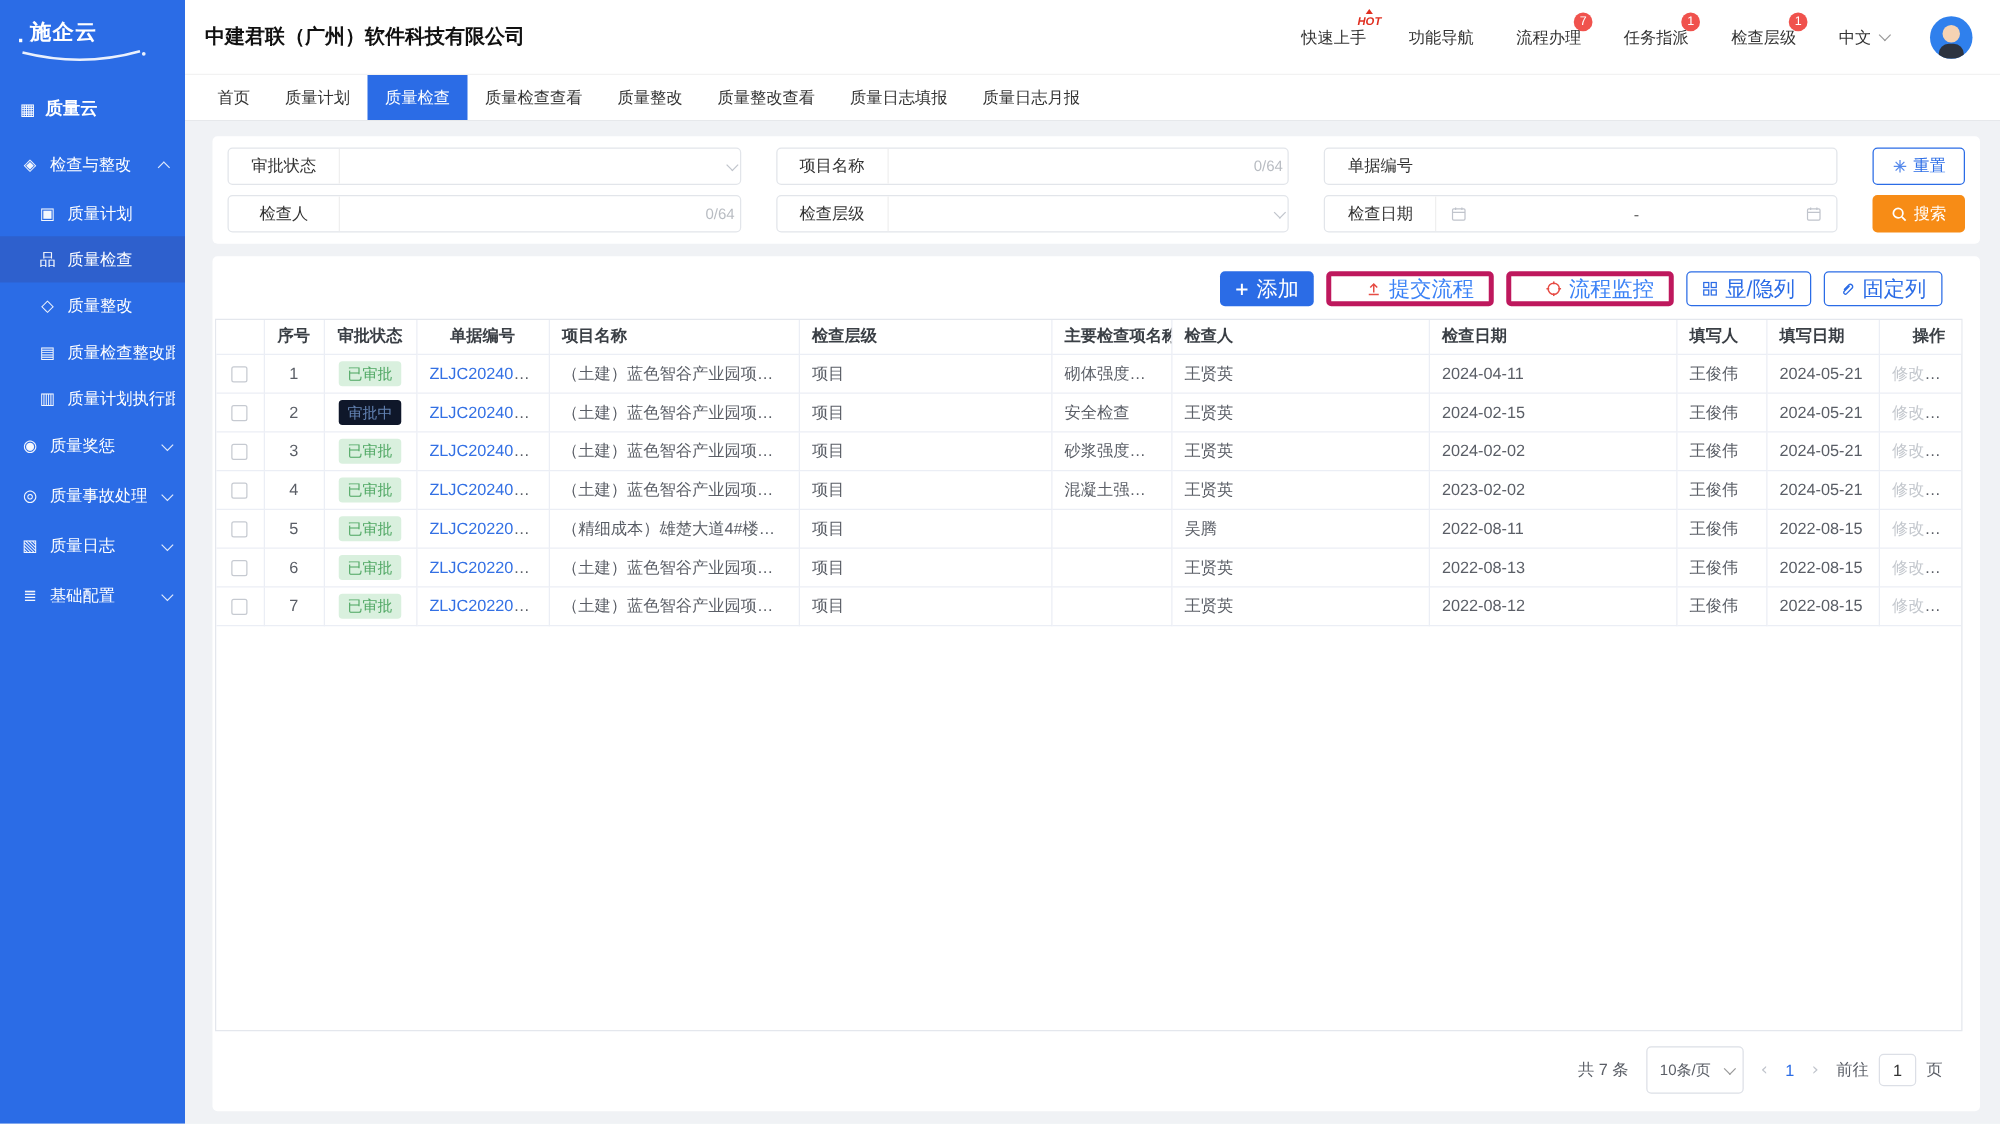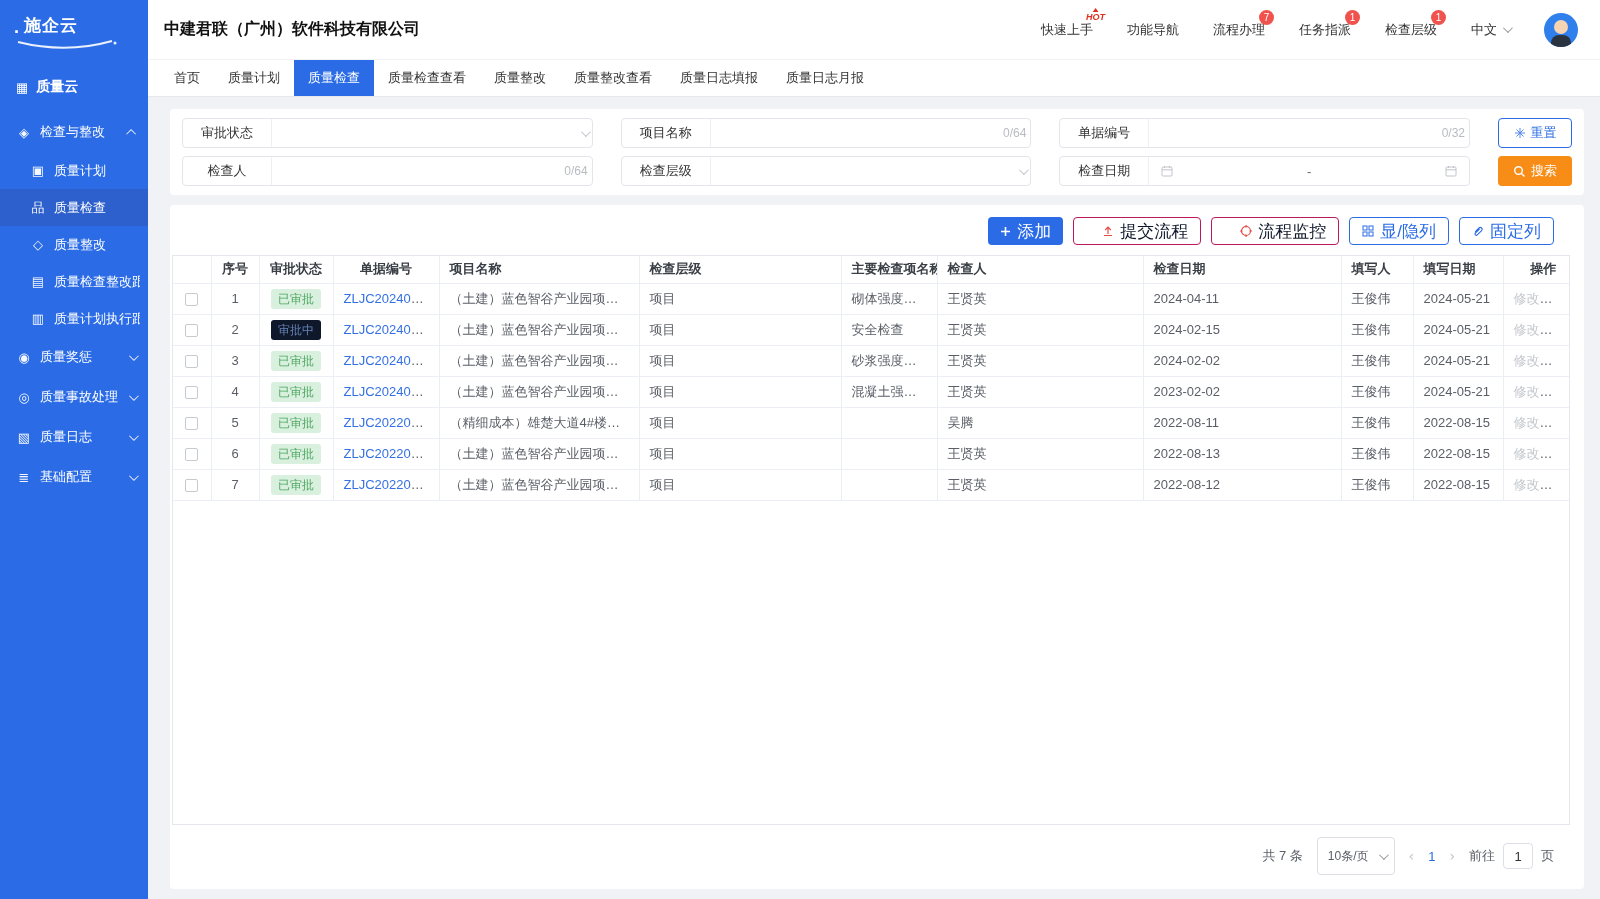--- a/index.html
+++ b/index.html
@@ -63,21 +63,21 @@
   .fbtn-col { width:74px; flex-shrink:0; }
   .btn { display:flex; align-items:center; justify-content:center; gap:5px; height:30px; border-radius:4px; font-size:13px; cursor:pointer; user-select:none; }
   .btn-reset { border:1px solid #2b6ce6; color:#2b6ce6; background:#fff; width:74px; }
   .btn-search { background:#f78c16; color:#fff; width:74px; }
 
   
   .table-card { background:#fff; border-radius:4px; margin-top:10px; flex:1; display:flex; flex-direction:column; padding:10px 14px 10px 2px; min-height:0; }
   .toolbar { display:flex; justify-content:flex-end; gap:10px; padding:2px 16px 10px 0; }
   .tbtn { display:inline-flex; align-items:center; gap:6px; height:28px; padding:0 12px; border-radius:4px; font-size:17px; cursor:pointer; background:#fff; white-space:nowrap; }
   .tbtn-primary { background:#2b6ce6; color:#fff; }
-  .tbtn-red { border:1px solid #be185d; color:#0f172a;padding-left:28px; }
+  .tbtn-red { border:4px solid #be185d; color:#3b82f6;padding-left:28px; }
   .tbtn-blue { border:1px solid #2b6ce6; color:#2b6ce6; }
   .tbtn svg { flex-shrink:0; }
 
   .tbl-wrap { flex:1; border:1px solid #e4e7ed; overflow:hidden; min-height:0; }
   table.tbl { width:100%; border-collapse:collapse; table-layout:fixed; }
   .tbl th { height:27px; font-weight:bold; color:#3a3f45; font-size:13px; background:#fff; border-bottom:1px solid #ebeef5; border-right:1px solid #ebeef5; padding:0 10px; white-space:nowrap; overflow:hidden; }
   .tbl td { height:31px; color:#5a5e66; font-size:13px; border-bottom:1px solid #ebeef5; border-right:1px solid #ebeef5; padding:0 10px; white-space:nowrap; overflow:hidden; text-overflow:ellipsis; }
   .tbl th:last-child, .tbl td:last-child { border-right:none; }
   .t-c { text-align:center; }
   .t-l { text-align:left; }
@@ -210,23 +210,20 @@
               </div>
             </div>
             <div class="fgroup">
               <div class="flabel">项目名称</div>
               <div class="finput">
                 <span class="fcounter">0/64</span>
               </div>
             </div>
             <div class="fgroup">
               <div class="flabel">单据编号</div>
-              <div class="finput">
-                <span class="fcounter">0/32</span>
-              </div>
             </div>
             <div class="fbtn-col">
               <div class="btn btn-reset">
                 <svg width="12" height="12" viewBox="0 0 12 12">
                   <path d="M6 1v10M1 6h10M2.5 2.5l7 7M9.5 2.5l-7 7" stroke="#2b6ce6" stroke-width="1" opacity="0.8"></path>
                 </svg>
                 <span>重置</span>
               </div>
             </div>
           </div>

